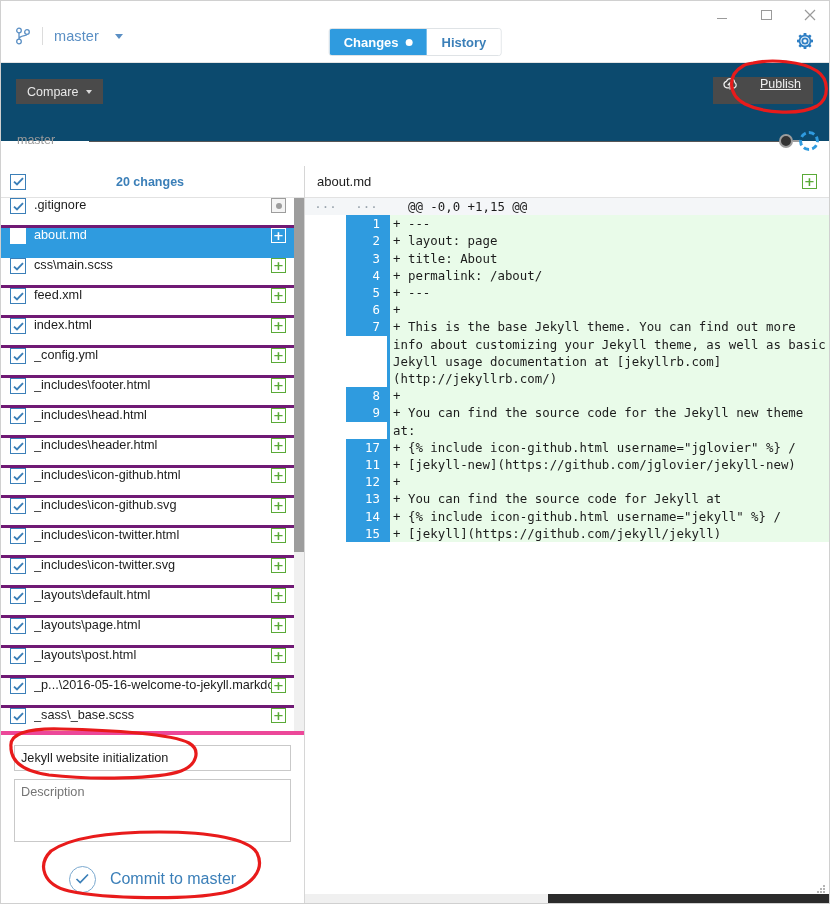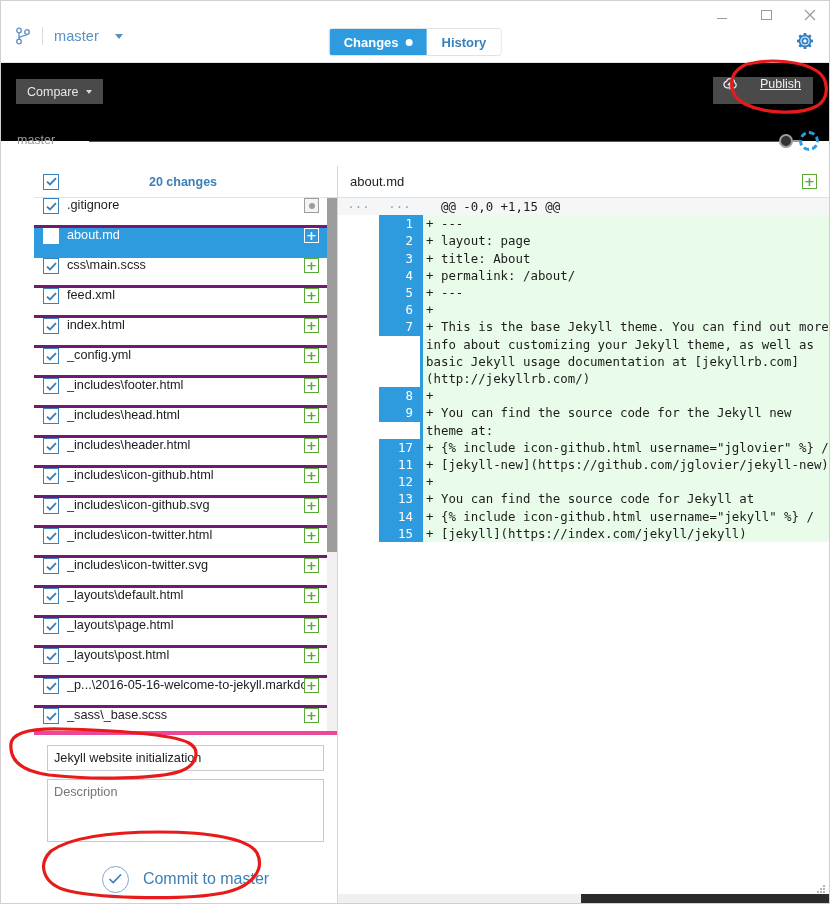--- a/index.html
+++ b/index.html
@@ -69,21 +69,21 @@
   .tab-sep { width: 1px; background: #dfe3e6; }
 
   .gear-btn {
     position: absolute; top: 30px; right: 14px;
     width: 20px; height: 20px;
   }
 
   
   .darkbar {
     position: absolute; top: 62px; left: 0; right: 0; height: 78px;
-    background: #000000;
+    background: #0c4a6e;
   }
   .compare-btn {
     position: absolute; top: 16px; left: 15px;
     height: 25px; padding: 0 11px;
     display: flex; align-items: center;
     background: #4a4a4a; color: #e8e8e8; font-size: 12.5px;
     border: none;
     font-family: "Liberation Sans", sans-serif;
   }
   .caret-light {
@@ -124,21 +124,20 @@
   .sync-circ-blue {
     position: absolute; right: 10px; top: 12px;
     width: 20px; height: 20px; border-radius: 50%;
     border: 3px dashed #2f9bdf;
   }
 
   
   .main {
     position: absolute; top: 165px; left: 0; right: 0; bottom: 0;
     display: flex;
-    padding-left: 33px;
   }
 
   
   .left-panel {
     width: 304px; min-width: 304px;
     border-right: 1px solid #d6d6d6;
     display: flex; flex-direction: column;
     background: #fff;
     position: relative;
   }
@@ -672,21 +671,21 @@
             <div class="diff-line add">
               <div class="gut blue"></div>
               <div class="gut blue">14</div>
               <div class="marker-col"></div>
               <div class="code">+ {% include icon-github.html username="jekyll" %} /</div>
             </div>
             <div class="diff-line add">
               <div class="gut blue"></div>
               <div class="gut blue">15</div>
               <div class="marker-col"></div>
-              <div class="code">+ [jekyll](https://index.com/jekyll/jekyll)</div>
+              <div class="code">+ [jekyll](https://github.com/jekyll/jekyll)</div>
             </div>
           </div>
       </div>
       <div class="hscroll-track">
         <div class="hscroll-thumb"></div>
       </div>
       <div class="resize-grip">
         <svg width="12" height="12" viewBox="0 0 12 12">
           <g fill="#b5b5b5">
             <rect x="9" y="3" width="2" height="2"></rect>

